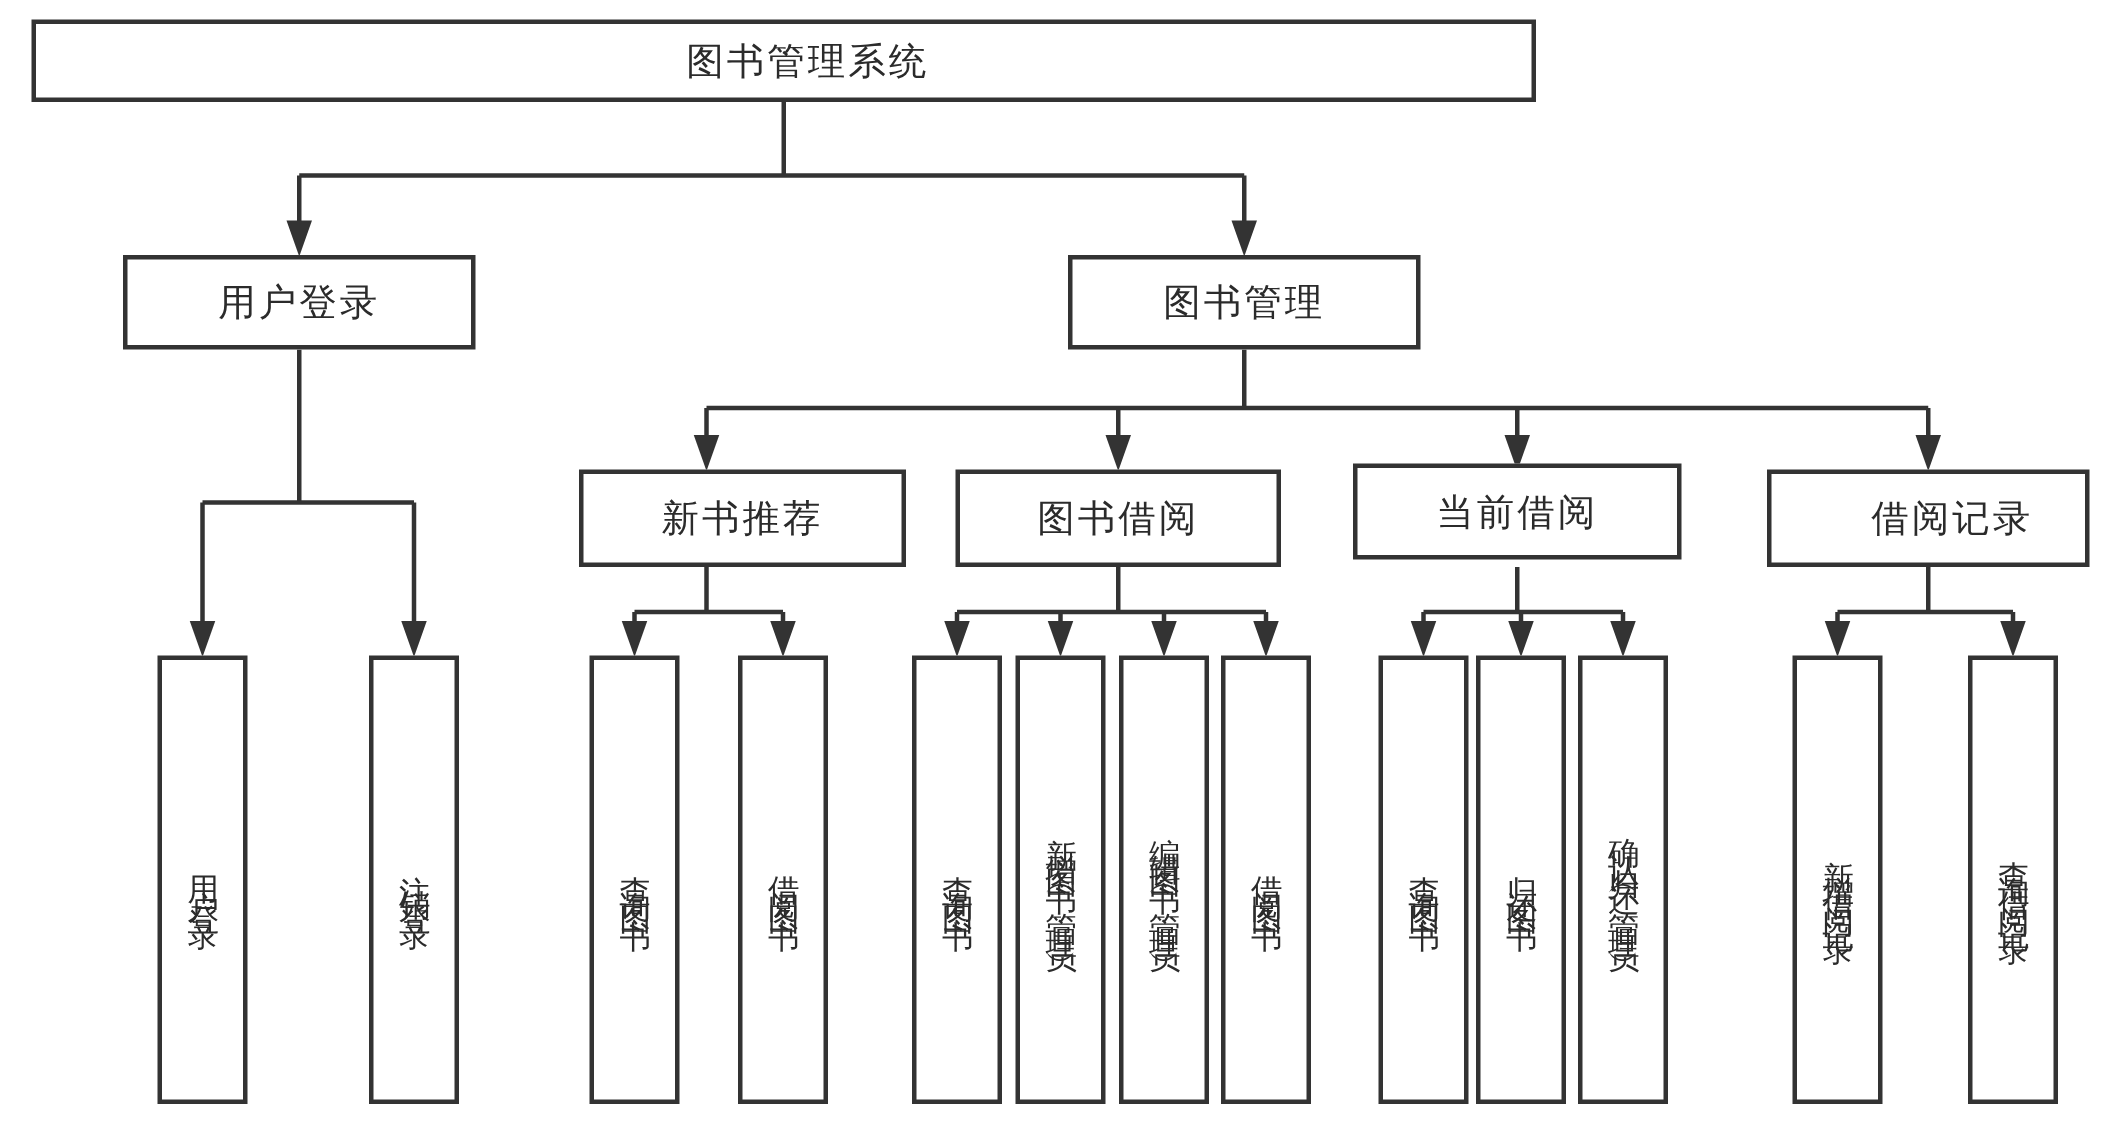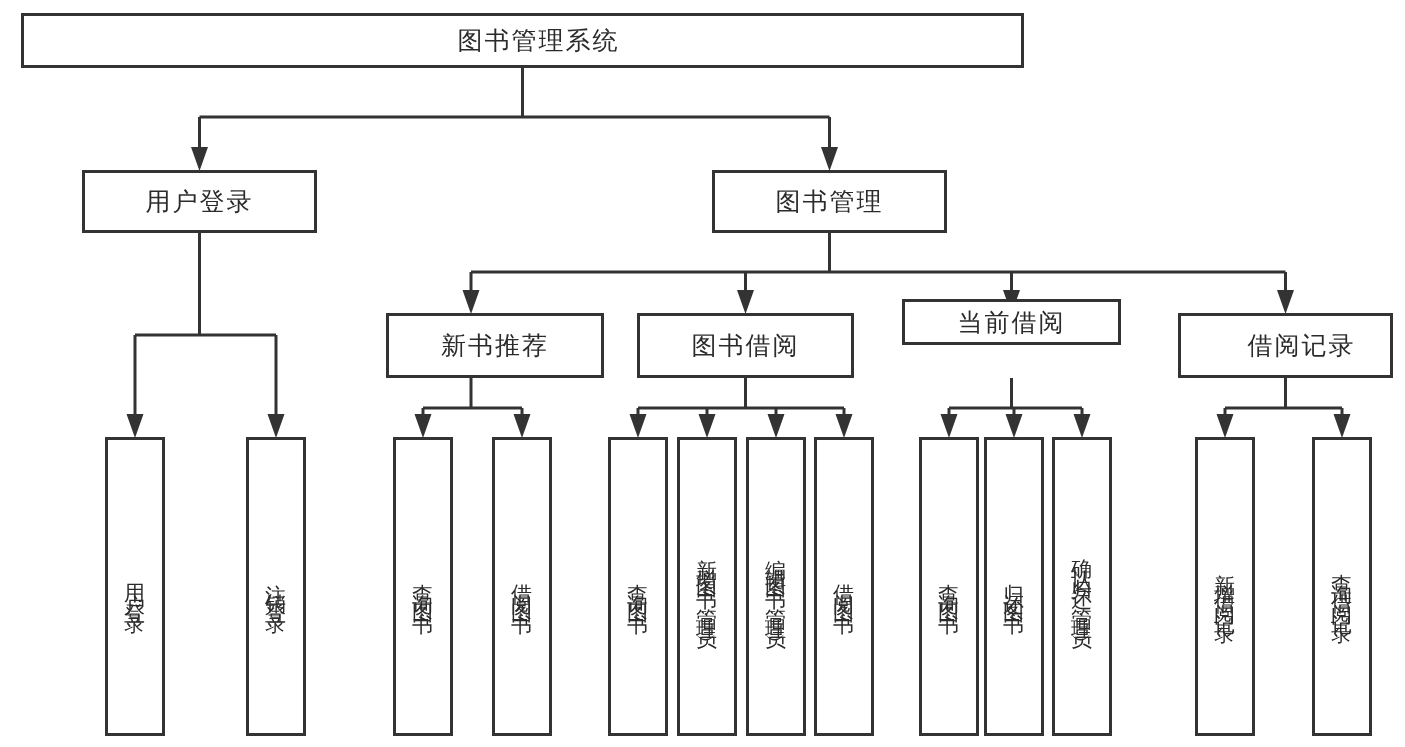--- a/index.html
+++ b/index.html
@@ -129,21 +129,21 @@
       </div>
       <div class="node header" style="left: 712px; top: 170px; width: 235px; height: 63px; border-color: rgb(51, 51, 51); background: rgb(255, 255, 255); color: rgb(43, 43, 43); justify-content: center;">
         <span class="label">图书管理</span>
       </div>
       <div class="node header" style="left: 362px; top: 313px; width: 218px; height: 65px; border-color: rgb(51, 51, 51); background: rgb(255, 255, 255); color: rgb(43, 43, 43); margin-left: 24px;">
         <span class="label">新书推荐</span>
       </div>
       <div class="node header" style="left: 637px; top: 313px; width: 217px; height: 65px; border-color: rgb(51, 51, 51); background: rgb(255, 255, 255); color: rgb(43, 43, 43); text-align: right;">
         <span class="label">图书借阅</span>
       </div>
-      <div class="node header" style="left: 902px; top: 299px; width: 219px; height: 46px; border-color: rgb(51, 51, 51); background: rgb(255, 255, 255); color: rgb(43, 43, 43);">
+      <div class="node header" style="left: 902px; top: 309px; width: 219px; height: 64px; border-color: rgb(51, 51, 51); background: rgb(255, 255, 255); color: rgb(43, 43, 43);">
         <span class="label">当前借阅</span>
       </div>
       <div class="node header" style="left: 1178px; top: 313px; width: 215px; height: 65px; border-color: rgb(51, 51, 51); background: rgb(255, 255, 255); color: rgb(43, 43, 43); padding-left: 32px;">
         <span class="label">借阅记录</span>
       </div>
       <div class="node leaf" style="left: 105px; top: 437px; width: 60px; height: 299px; border-color: rgb(51, 51, 51); background: rgb(255, 255, 255); color: rgb(43, 43, 43);">
         <span class="label">用户登录</span>
       </div>
       <div class="node leaf" style="left: 246px; top: 437px; width: 60px; height: 299px; border-color: rgb(51, 51, 51); background: rgb(255, 255, 255); color: rgb(43, 43, 43);">
         <span class="label">注销登录</span>

